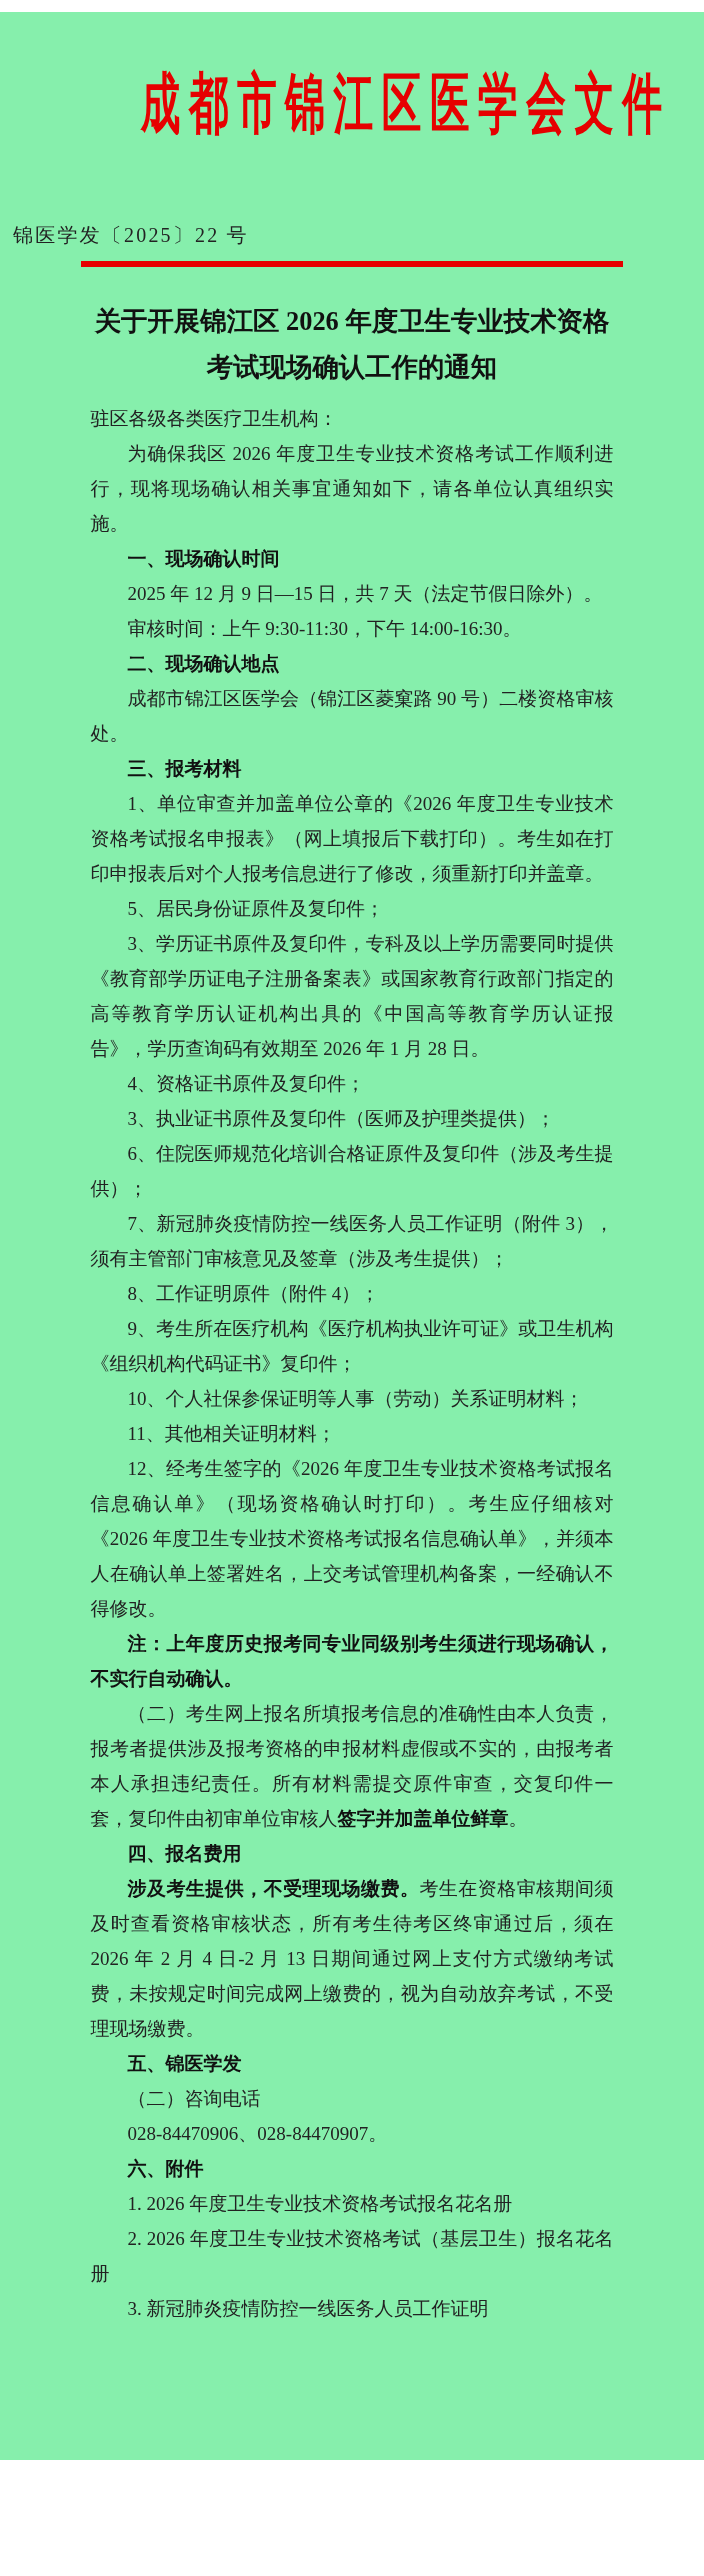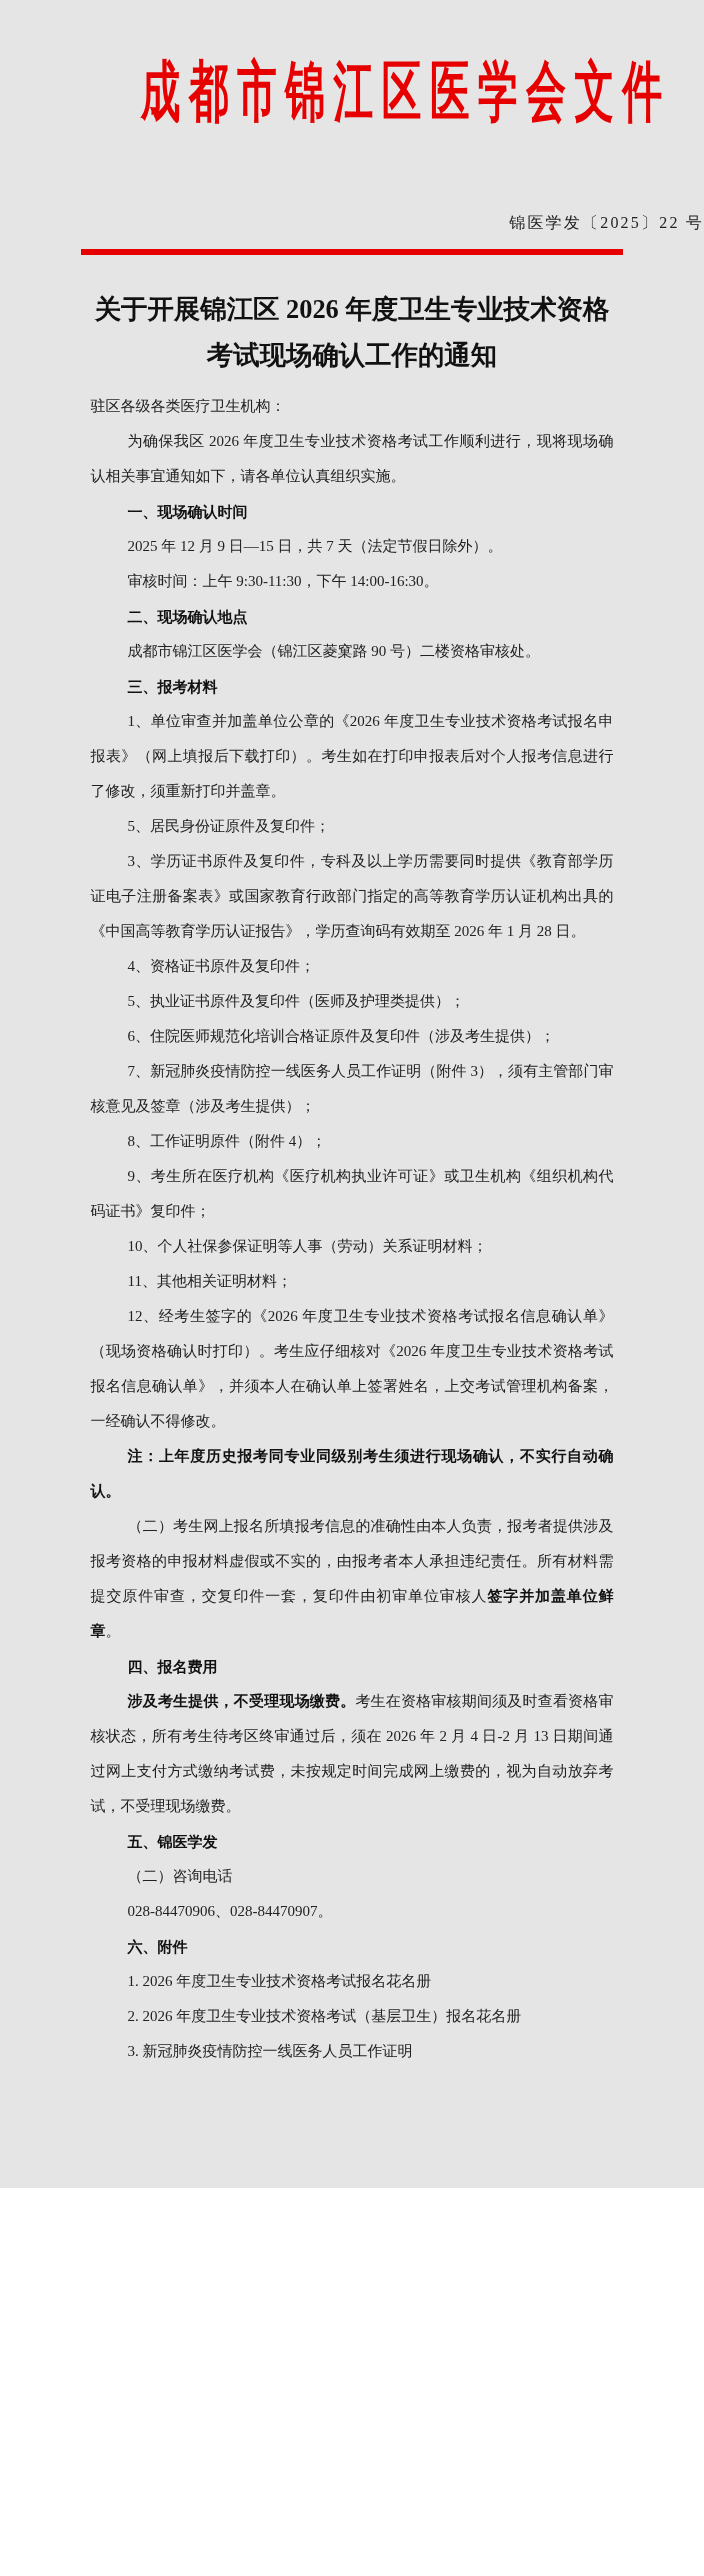--- a/index.html
+++ b/index.html
@@ -1,63 +1,64 @@
 <!DOCTYPE html>
 <html style="font-size:8.8px"><head>
 <meta charset="utf-8">
 <style>
   html,body{margin:0;padding:0;background:#ffffff;}
   .page{
     position:relative;
-    width:704px;height:2188px;
-    margin:0 auto;
-    background:#e5e5e5;
+    width:704px;height:2448px;
+    margin:12px auto;
+    background:#86efac;
     overflow:hidden;
     color:#1f1f1f;
     font-family:"Liberation Serif","DejaVu Serif",serif;
   }
   .org-title{
     margin-top:55px;
     line-height:73px;
     text-align:center;
     white-space:nowrap;
     font-size:66px;
     font-weight:bold;
     letter-spacing:14.3px;
     color:#e60000;
     transform:scaleX(0.60);
     transform-origin:50% 50%;
   }
   .doc-number{
     margin-top:84px;
     line-height:22px;
-    text-align:right;
-    font-size:16px;
+    text-align:left;
+    font-size:20px;
     letter-spacing:2.2px;
     color:#222222;
+    padding-left:13px;
   }
   .red-divider{
     width:542px;
     height:5.5px;
     margin:15px auto 0 auto;
     background:#e60000;
   }
   .doc-title{
     margin-top:31px;
     text-align:center;
     font-size:26.4px;
     font-weight:bold;
     line-height:46px;
     color:#111111;
     font-family:"Liberation Serif","DejaVu Serif",serif;
   }
   .doc-body{
     width:523px;
     margin:11px auto 0 auto;
-    font-size:15px;
+    font-size:19px;
     line-height:35px;
     color:#222222;
   }
   .doc-body p{
     margin:0;
     padding:0;
     text-align:justify;
   }
   .p-sal{text-indent:0;}
   .p-ind{text-indent:37px;}
@@ -96,21 +97,21 @@
     <p class="p-h">一、现场确认时间</p>
     <p class="p-ind">2025 年 12 月 9 日—15 日，共 7 天（法定节假日除外）。</p>
     <p class="p-ind">审核时间：上午 9:30-11:30，下午 14:00-16:30。</p>
     <p class="p-h">二、现场确认地点</p>
     <p class="p-ind">成都市锦江区医学会（锦江区菱窠路 90 号）二楼资格审核处。</p>
     <p class="p-h">三、报考材料</p>
     <p class="p-ind">1、单位审查并加盖单位公章的《2026 年度卫生专业技术资格考试报名申报表》（网上填报后下载打印）。考生如在打印申报表后对个人报考信息进行了修改，须重新打印并盖章。</p>
     <p class="p-ind">5、居民身份证原件及复印件；</p>
     <p class="p-ind">3、学历证书原件及复印件，专科及以上学历需要同时提供《教育部学历证电子注册备案表》或国家教育行政部门指定的高等教育学历认证机构出具的《中国高等教育学历认证报告》，学历查询码有效期至 2026 年 1 月 28 日。</p>
     <p class="p-ind">4、资格证书原件及复印件；</p>
-    <p class="p-ind">5、执业证书原件及复印件（医师及护理类提供）；</p>
+    <p class="p-ind">3、执业证书原件及复印件（医师及护理类提供）；</p>
     <p class="p-ind">6、住院医师规范化培训合格证原件及复印件（涉及考生提供）；</p>
     <p class="p-ind">7、新冠肺炎疫情防控一线医务人员工作证明（附件 3），须有主管部门审核意见及签章（涉及考生提供）；</p>
     <p class="p-ind">8、工作证明原件（附件 4）；</p>
     <p class="p-ind">9、考生所在医疗机构《医疗机构执业许可证》或卫生机构《组织机构代码证书》复印件；</p>
     <p class="p-ind">10、个人社保参保证明等人事（劳动）关系证明材料；</p>
     <p class="p-ind">11、其他相关证明材料；</p>
     <p class="p-ind">12、经考生签字的《2026 年度卫生专业技术资格考试报名信息确认单》（现场资格确认时打印）。考生应仔细核对《2026 年度卫生专业技术资格考试报名信息确认单》，并须本人在确认单上签署姓名，上交考试管理机构备案，一经确认不得修改。</p>
     <p class="p-note">注：上年度历史报考同专业同级别考生须进行现场确认，不实行自动确认。</p>
     <p class="p-ind"><span>（二）考生网上报名所填报考信息的准确性由本人负责，报考者提供涉及报考资格的申报材料虚假或不实的，由报考者本人承担违纪责任。所有材料需提交原件审查，交复印件一套，复印件由初审单位审核人</span><span class="seg-bold">签字并加盖单位鲜章</span><span>。</span></p>
     <p class="p-h">四、报名费用</p>

